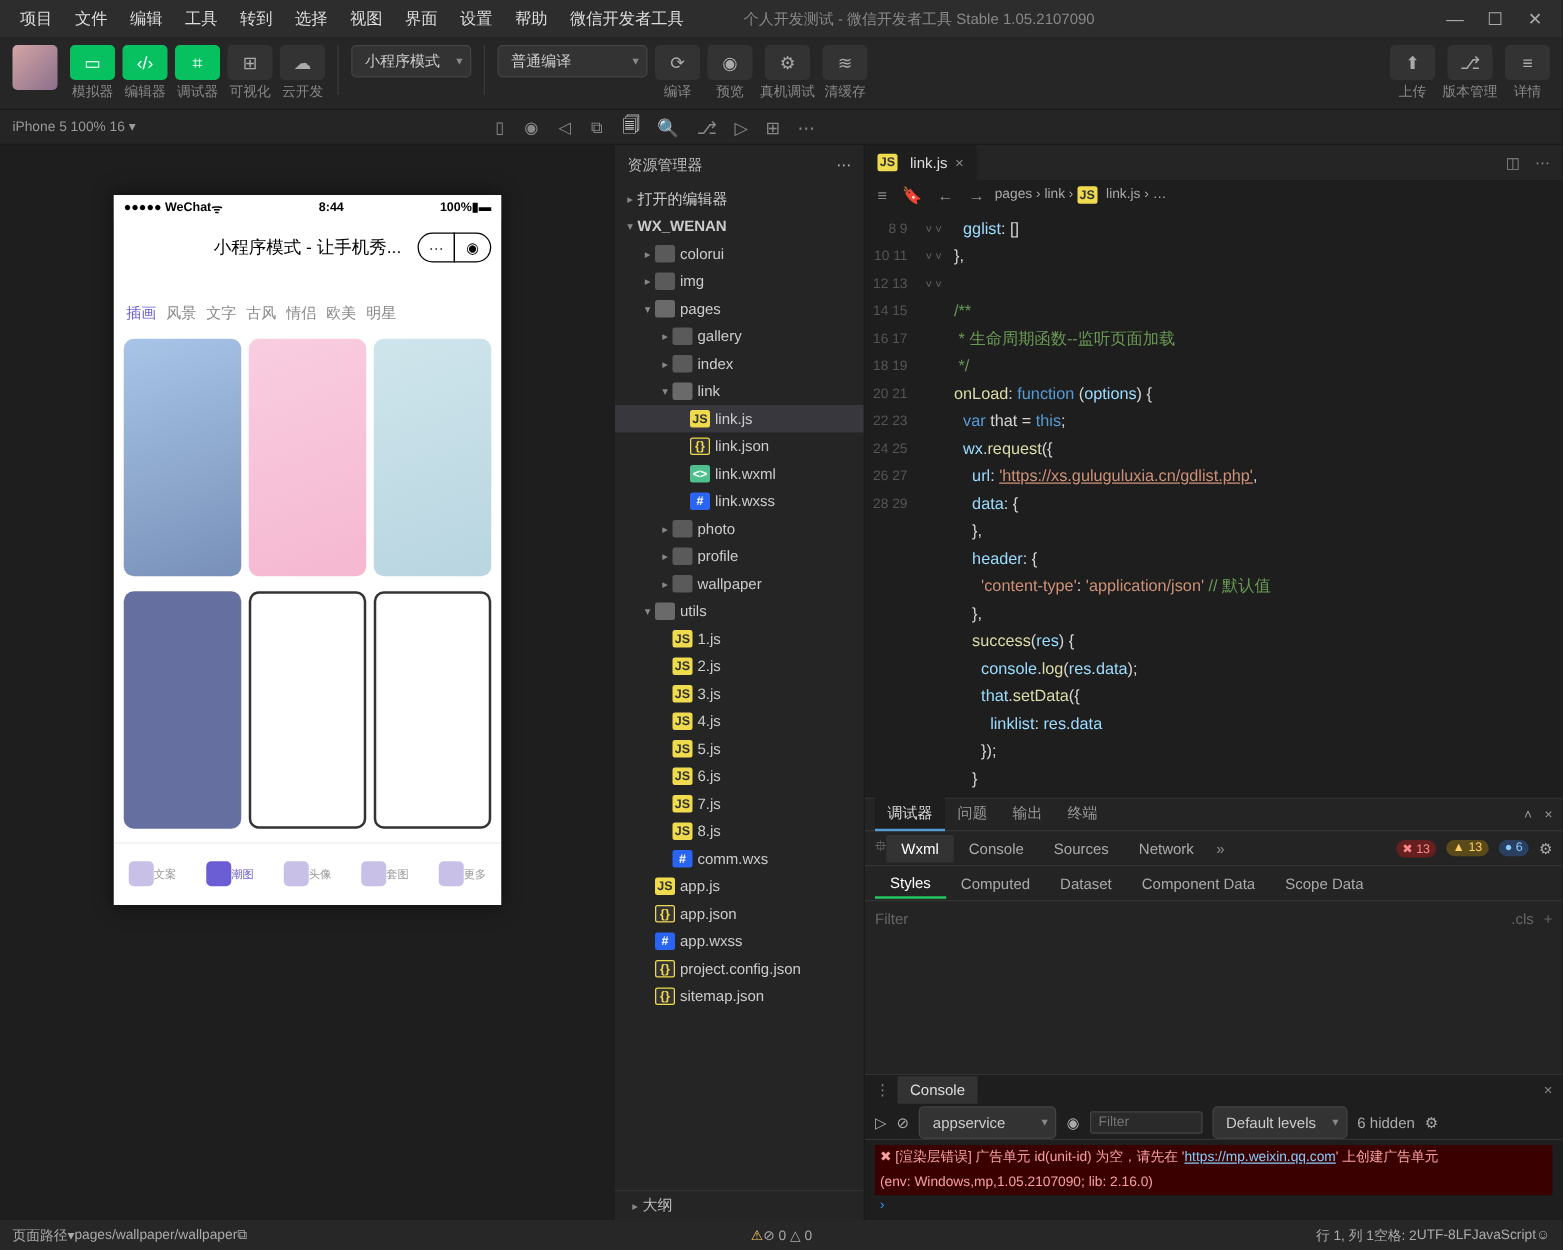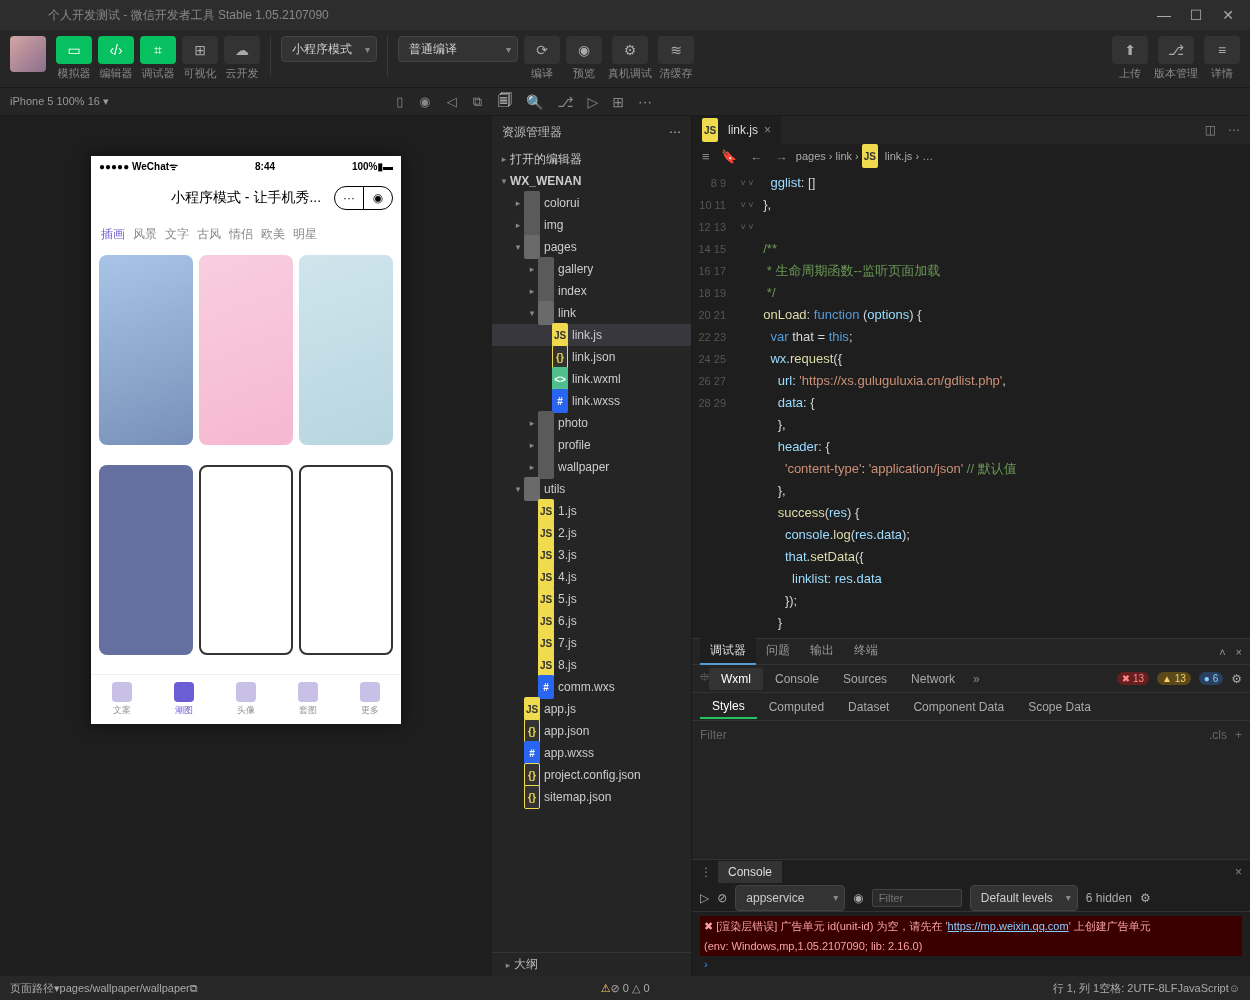--- a/index.html
+++ b/index.html
@@ -25,42 +25,42 @@
 .simulator-pane { width: 492px; background: #1e1e1e; display: flex; flex-direction: column;}
 .sim-header { height: 28px; background: #252525; display: flex; align-items: center; padding: 0 10px; color: #999; font-size: 11px; border-bottom: 1px solid #1a1a1a;}
 .sim-header-icons { margin-left: auto; display: flex; gap: 16px; color: #888; font-size: 13px;}
 .phone-canvas { flex: 1; display: flex; align-items: flex-start; justify-content: center; padding-top: 40px;}
 .phone { width: 310px; height: 568px; background: #fff; box-shadow: 0 0 15px rgba(0,0,0,0.6); display: flex; flex-direction: column; overflow: hidden;}
 .phone-status { height: 20px; background: #fff; display: flex; align-items: center; padding: 0 8px; font-size: 10px; color: #000; font-weight: bold;}
 .phone-status .mid { flex: 1; text-align: center;}
 .phone-nav { height: 44px; display: flex; align-items: center; justify-content: center; position: relative; color: #000; font-size: 14px;}
 .phone-nav-caps { position: absolute; right: 8px; display: flex; gap: 4px;}
 .cap { width: 24px; height: 24px; border: 1px solid #000; border-radius: 50%; display: flex; align-items: center; justify-content: center; font-size: 12px;}
-.phone-tabs { display: flex; gap: 8px; padding: 6px 10px; font-size: 12px; color: #888;}
+.phone-tabs { display: flex; gap: 8px; padding: 6px 10px; font-size: 12px; color: #888; margin-top: 16px;}
 .phone-tabs .active { color: #6b5dd3;}
 .phone-grid { flex: 1; display: grid; grid-template-columns: 1fr 1fr 1fr; gap: 6px; padding: 6px 8px; }
 .wp { border-radius: 8px; background: #ddd; height: 190px;}
 .wp1 { background: linear-gradient(160deg,#a8c5e8,#7890b8);}
 .wp2 { background: linear-gradient(160deg,#f9cde0,#f5b8d0);}
 .wp3 { background: linear-gradient(160deg,#cfe5ec,#b8d5e0);}
 .wp4 { background: #6670a0;}
 .wp5 { background: #fff; border:2px solid #333;}
 .wp6 { background: #fff; border:2px solid #333;}
 .phone-tabbar { height: 50px; display: flex; justify-content: space-around; align-items: center; border-top: 1px solid #eee;}
-.tab-item { display: flex; flex-direction: column; align-items: center; font-size: 9px; color: #999;}
+.tab-item { display: flex; flex-direction: row; align-items: center; font-size: 9px; color: #999;}
 .tab-item .ic { width: 20px; height: 20px; background: #c9c0e8; border-radius: 4px; margin-bottom: 2px;}
 .tab-item.active { color: #6b5dd3;}
 .tab-item.active .ic { background: #6b5dd3;}
 .explorer { width: 200px; background: #252526; display: flex; flex-direction: column; border-right: 1px solid #1a1a1a; justify-content: center;}
 .exp-title { height: 32px; display: flex; align-items: center; padding: 0 10px; color: #bbb; font-size: 12px; justify-content: space-between;}
 .tree { flex: 1; overflow: auto; font-size: 12px;}
 .tree-row { display: flex; align-items: center; height: 22px; padding-left: 6px; color: #ccc; cursor: pointer; white-space: nowrap;}
 .tree-row.selected { background: #37373d;}
 .chev { width: 12px; display: inline-block; color: #888; font-size: 9px; text-align: center;}
-.fic { width: 16px; height: 24px; display: inline-flex; align-items: center; justify-content: center; margin-right: 4px; font-size: 10px; border-radius: 2px; font-weight: bold;}
+.fic { width: 16px; height: 14px; display: inline-flex; align-items: center; justify-content: center; margin-right: 4px; font-size: 10px; border-radius: 2px; font-weight: bold;}
 .fic.folder { background: #5a5a5a; color: #ddd;}
 .fic.folder-open { background: #6a6a6a;}
 .fic.js { background: #f0db4f; color: #323330;}
 .fic.json { background: #333; color: #f0db4f; border: 1px solid #f0db4f;}
 .fic.wxml { background: #4fc08d; color: #fff;}
 .fic.wxss { background: #2965f1; color: #fff;}
 .exp-outline { height: 24px; border-top: 1px solid #333; display: flex; align-items: center; padding-left: 10px; color: #bbb;}
 .editor-col { flex: 1; display: flex; flex-direction: column; min-width: 0;}
 .tabstrip { height: 28px; background: #252526; display: flex; align-items: stretch;}
 .etab { display: flex; align-items: center; padding: 0 10px; background: #1e1e1e; color: #ddd; gap: 6px; font-size: 12px; border-right: 1px solid #252526;}
@@ -71,21 +71,21 @@
 .code-area { flex: 1; display: flex; background: #1e1e1e; font-family: Consolas, monospace; font-size: 13px; overflow: hidden; position: relative;}
 .gutter { width: 46px; text-align: right; color: #555; padding: 4px 12px 4px 4px; line-height: 22px; font-size: 11px;}
 .code { flex: 1; padding: 4px 0; white-space: pre; line-height: 22px; color: #d4d4d4;}
 .c-kw { color: #569cd6;}
 .c-fn { color: #dcdcaa;}
 .c-str { color: #ce9178;}
 .c-prop { color: #9cdcfe;}
 .c-this { color: #569cd6;}
 .c-cmt { color: #6a9955;}
 .c-punc { color: #d4d4d4;}
-.url-u { }
+.url-u { text-decoration: underline;}
 .fold-strip { width: 18px; padding-top: 4px; line-height: 22px; color: #666; font-size: 9px; text-align: center;}
 .bottom-panels { height: 338px; display: flex; flex-direction: column;}
 .devtools { flex: 1; background: #242424; display: flex; flex-direction: column; border-top: 1px solid #333;}
 .dev-tabs { height: 26px; display: flex; align-items: center; gap: 0; padding: 0 8px; color: #999; font-size: 12px; border-bottom: 1px solid #333;}
 .dev-tab { padding: 4px 10px;}
 .dev-tab.active { background: #1e1e1e; color: #ddd; border-bottom: 2px solid #569cd6;}
 .dev-tabs-right { margin-left: auto; display: flex; gap: 10px; align-items: center; font-size: 11px; color: #999;}
 .dev-sub { height: 28px; display: flex; align-items: center; gap: 0; padding: 0 8px; color: #aaa; font-size: 12px; border-bottom: 1px solid #333;}
 .dev-sub .itm { padding: 4px 12px;}
 .dev-sub .itm.active { background: #333; color: #fff; border-radius: 2px;}
@@ -112,20 +112,33 @@
 .statusbar { height: 24px; background: #272727; display: flex; align-items: center; padding: 0 10px; font-size: 11px; color: #aaa; gap: 0;}
 .statusbar .sep { flex: 1;}
 .statusbar .warn { color: #fc6;}
 .col-stack { display: flex; flex-direction: column; flex: 1; min-width: 0;}
 .icon-row { display: flex; gap: 14px; padding: 0 6px; color: #888; font-size: 14px; height: 28px; align-items: center; background: #252526; border-bottom: 1px solid #1a1a1a;}
 </style>
 </head>
 <body>
 
 <div class="titlebar">
+  <div class="menu" id="menu">
+      <div class="menu-item">项目</div>
+      <div class="menu-item">文件</div>
+      <div class="menu-item">编辑</div>
+      <div class="menu-item">工具</div>
+      <div class="menu-item">转到</div>
+      <div class="menu-item">选择</div>
+      <div class="menu-item">视图</div>
+      <div class="menu-item">界面</div>
+      <div class="menu-item">设置</div>
+      <div class="menu-item">帮助</div>
+      <div class="menu-item">微信开发者工具</div>
+    </div>
   <div class="title-text">个人开发测试 - 微信开发者工具 Stable 1.05.2107090</div>
   <div class="win-controls">
     <div class="win-btn">—</div>
     <div class="win-btn">☐</div>
     <div class="win-btn">✕</div>
   </div>
 </div>
 
 <div class="toolbar">
   <div class="avatar"></div>

